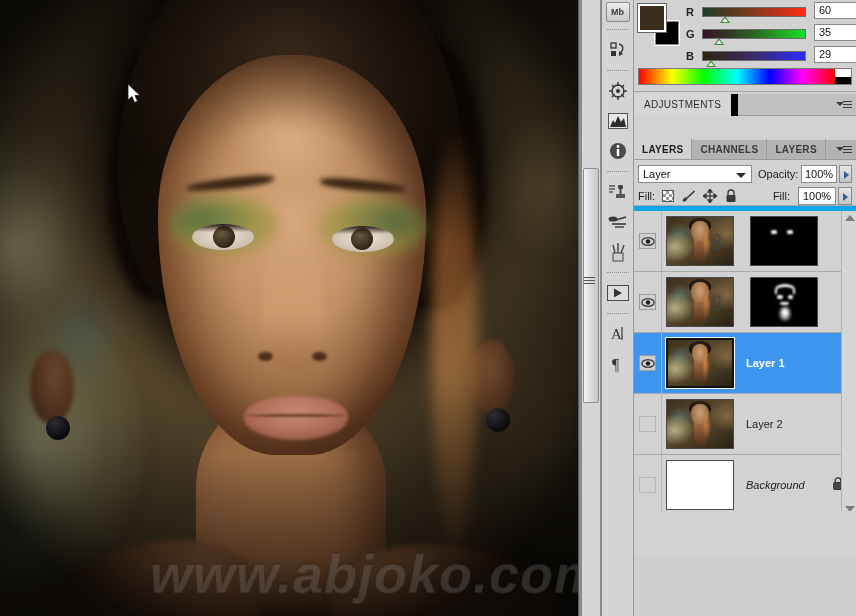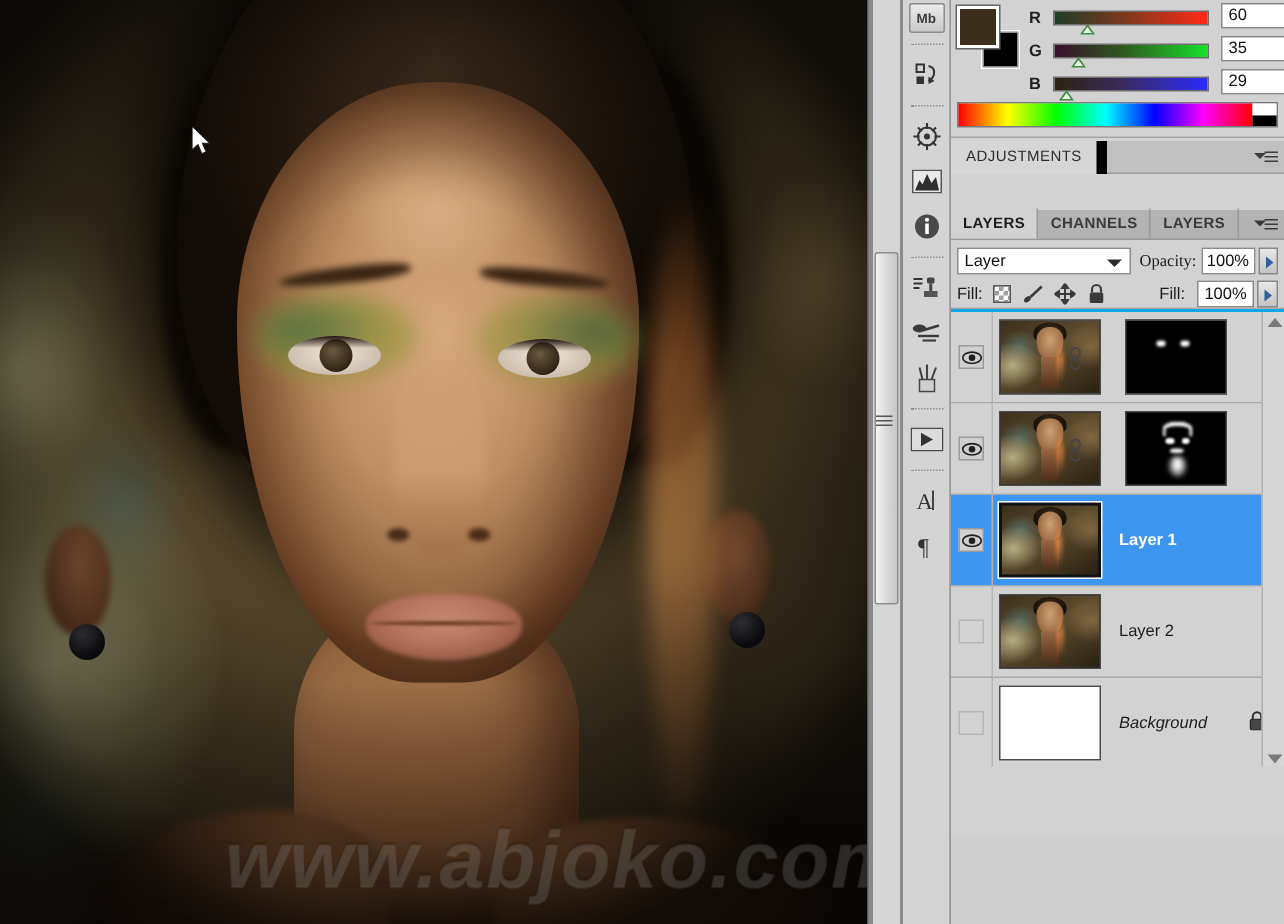--- a/index.html
+++ b/index.html
@@ -267,21 +267,21 @@
 
   .blend-row { position: relative; height: 24px; padding: 3px 4px 0 4px; display: flex; align-items: center; }
   .blend-select {
     width: 122px; height: 18px; background: #fff; border: 1px solid #8a8a8a;
     font-size: 11px; color: #111; display: flex; align-items: center;
     padding-left: 4px; position: relative;
   }
   .blend-select .caret { position: absolute; right: 5px; top: 7px; width: 0; height: 0;
     border-left: 5px solid transparent; border-right: 5px solid transparent;
     border-top: 5px solid #2b2b2b; }
-  .blend-row .opa-label { font-size: 11px; color: #1c1c1c; margin-left: 6px; font-family: Liberation Serif, serif; }
+  .blend-row .opa-label { font-size: 11px; color: #1c1c1c; margin-left: 6px; }
   .num-field {
     width: 38px; height: 18px; background: #fff; border: 1px solid #8a8a8a;
     font-size: 11px; color: #111; text-align: center; margin-left: 3px;
     line-height: 16px;
   }
   .spin-btn {
     width: 14px; height: 18px; margin-left: 2px;
     background: linear-gradient(180deg,#e8e8e8,#c4c4c4); border: 1px solid #8a8a8a;
     position: relative;
   }
@@ -297,21 +297,21 @@
   .checker {
     width: 12px; height: 12px; border: 1px solid #555;
     background-image:
       linear-gradient(45deg, #9a9a9a 25%, transparent 25%, transparent 75%, #9a9a9a 75%),
       linear-gradient(45deg, #9a9a9a 25%, #fff 25%, #fff 75%, #9a9a9a 75%);
     background-size: 6px 6px; background-position: 0 0, 3px 3px;
   }
 
   
   #layer-list { position: relative; top: 0; height: 305px; overflow: hidden;
-    background: #d2d2d2; border-top: 2px solid #0ea5e9; }
+    background: #d2d2d2; border-top: 5px solid #0ea5e9; }
   .layer-row {
     position: relative; height: 61px; display: flex; align-items: center;
     border-bottom: 1px solid #aaa; background: #d2d2d2;
   }
   .layer-row.selected { background: #3c96f0; }
   .eye-cell { width: 28px; height: 100%; display: flex; align-items: center; justify-content: center;
     border-right: 1px solid #b4b4b4; }
   .eye-box { width: 17px; height: 16px; border: 1px solid #9b9b9b; background: #cfcfcf;
     display: flex; align-items: center; justify-content: center; }
   .eye-box.off { background: #d2d2d2; border-color: #b6b6b6; }

